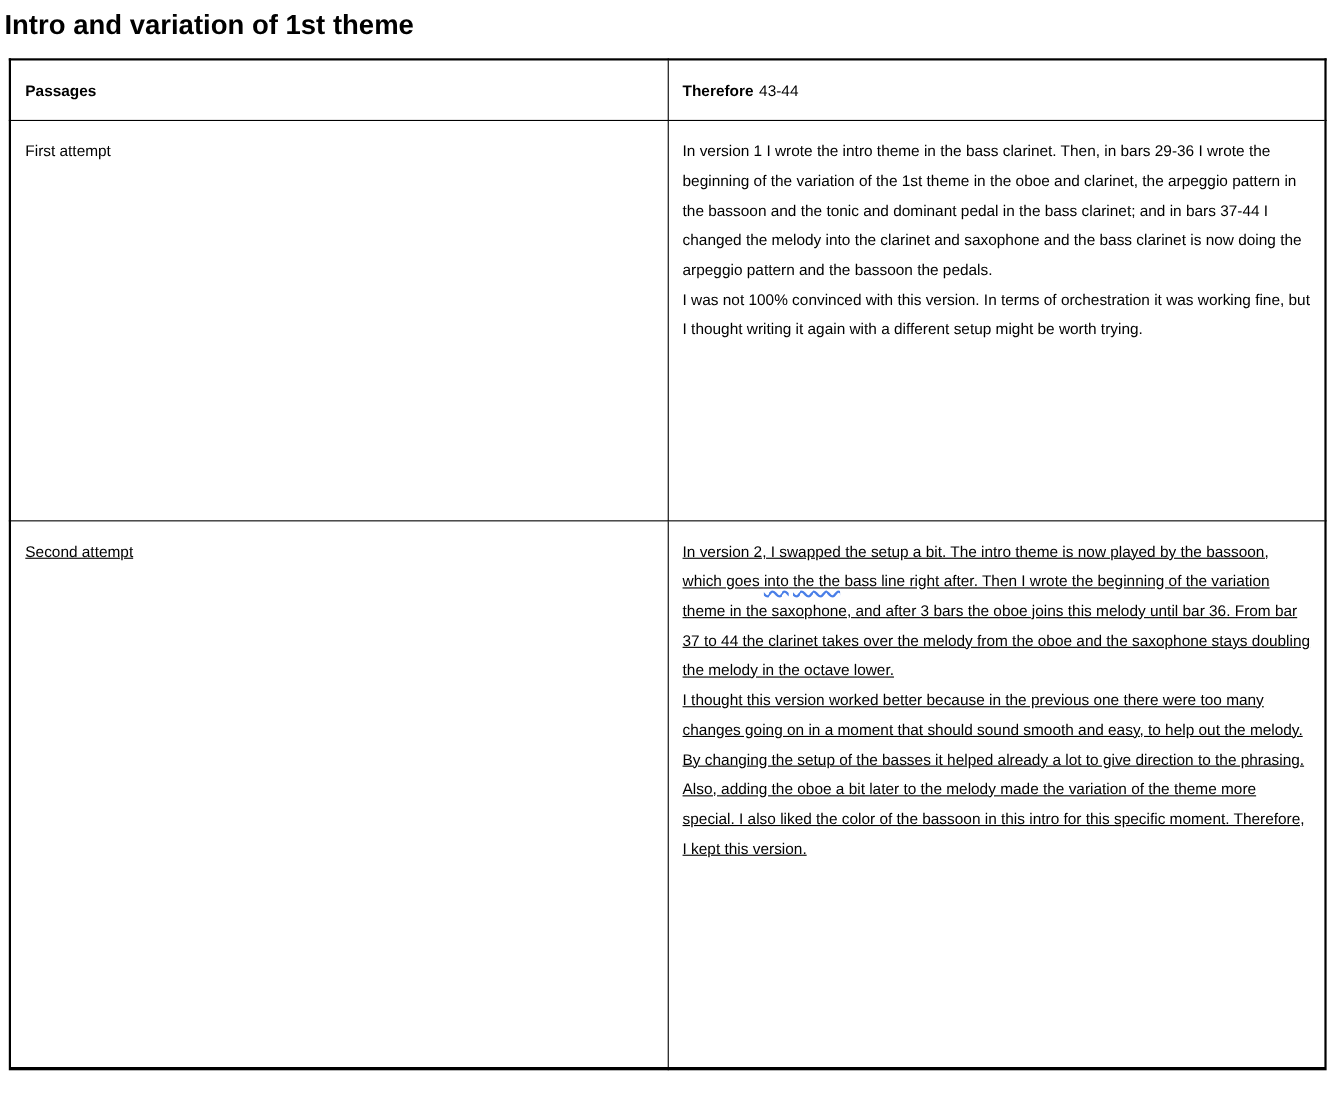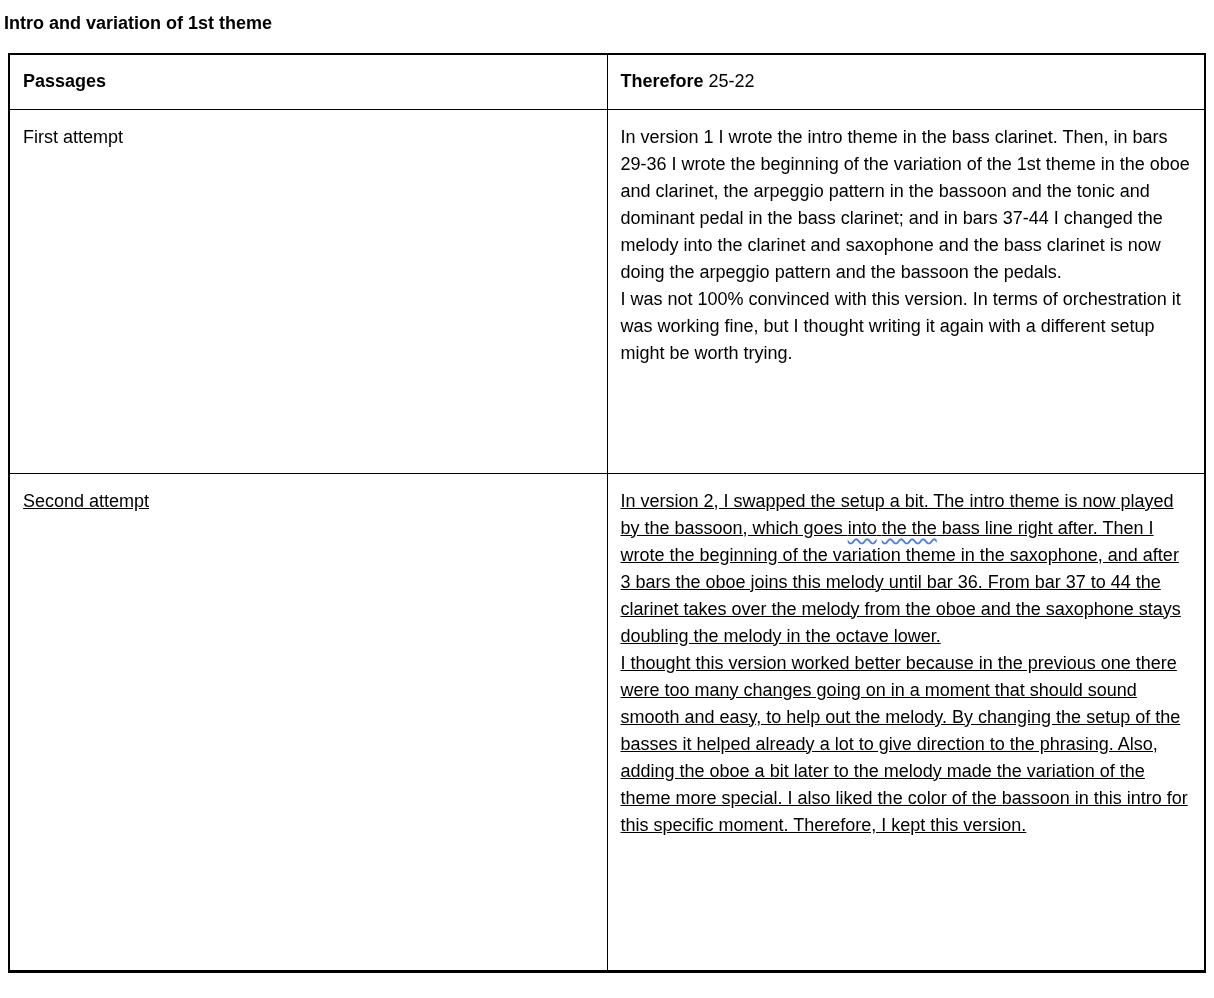--- a/index.html
+++ b/index.html
@@ -10,39 +10,39 @@
   }
   * { margin: 0; padding: 0; box-sizing: border-box; }
   html, body {
     width: 1214px;
     background: var(--bg-color);
     font-family: "Liberation Sans", "DejaVu Sans", sans-serif;
     color: var(--text-color);
   }
   body { min-height: 998px; }
   .doc-heading {
-    font-size: 18px;
+    font-size: 25px;
     font-weight: bold;
     margin: 11px 0 0 4px;
     line-height: 24px;
   }
   table.passages-table {
     border-collapse: collapse;
     table-layout: fixed;
     width: 1197px;
     margin: 18px 0 0 8px;
     border: 2px solid var(--border-color);
     border-bottom-width: 3px;
   }
   .passages-table col { width: 598px; }
   .passages-table th,
   .passages-table td {
     border: 1.5px solid var(--border-color);
     text-align: left;
-    font-size: 18px;
+    font-size: 14px;
     font-weight: normal;
   }
   .passages-table thead th {
     height: 55px;
     vertical-align: middle;
     padding: 0 14px 0 13px;
   }
   .passages-table tbody td {
     vertical-align: top;
     padding: 14px 13px 12px 13px;
@@ -71,21 +71,21 @@
   <colgroup>
       <col>
       <col>
     </colgroup>
   <thead>
     <tr>
       <th>
         <span class="bold">Passages</span>
       </th>
       <th>
-        <span class="bold">Therefore</span><span class="measures-value">25-22</span>
+        <span class="bold">Therefore</span><span class="measures-value">43-44</span>
       </th>
     </tr>
   </thead>
   <tbody>
       <tr>
         <td><span>First attempt</span></td>
         <td>
           <div class="para"><span>In version 1 I wrote the intro theme in the bass clarinet. Then, in bars 29-36 I wrote the beginning of the variation of the 1st theme in the oboe and clarinet, the arpeggio pattern in the bassoon and the tonic and dominant pedal in the bass clarinet; and in bars 37-44 I changed the melody into the clarinet and saxophone and the bass clarinet is now doing the arpeggio pattern and the bassoon the pedals.</span></div>
           <div class="para"><span>I was not 100% convinced with this version. In terms of orchestration it was working fine, but I thought writing it again with a different setup might be worth trying.</span></div>
         </td>

